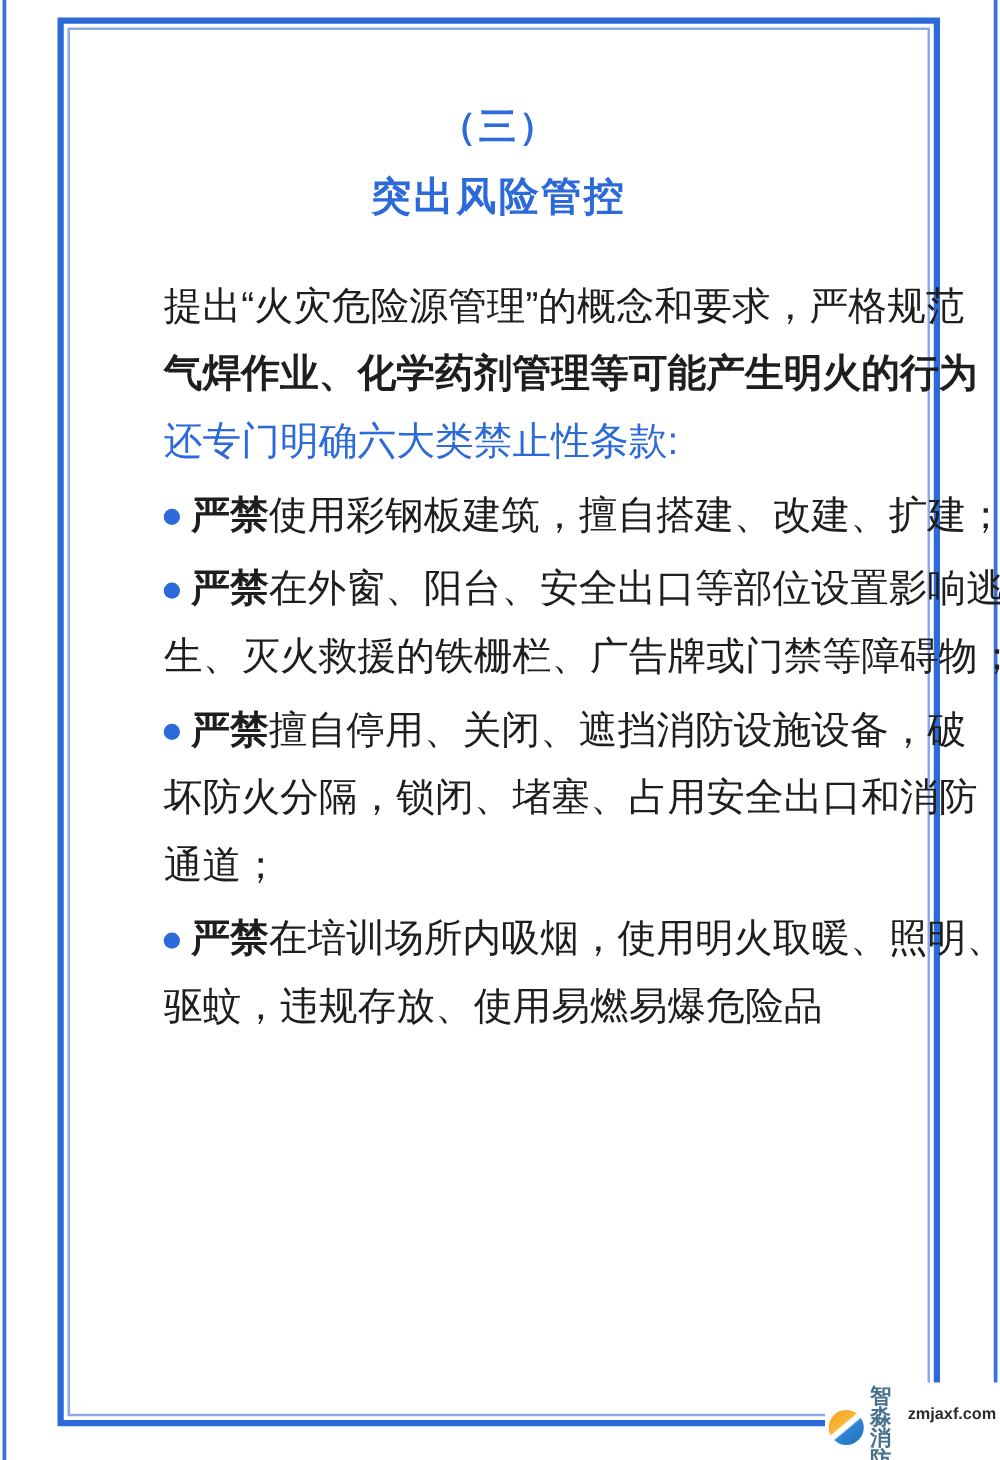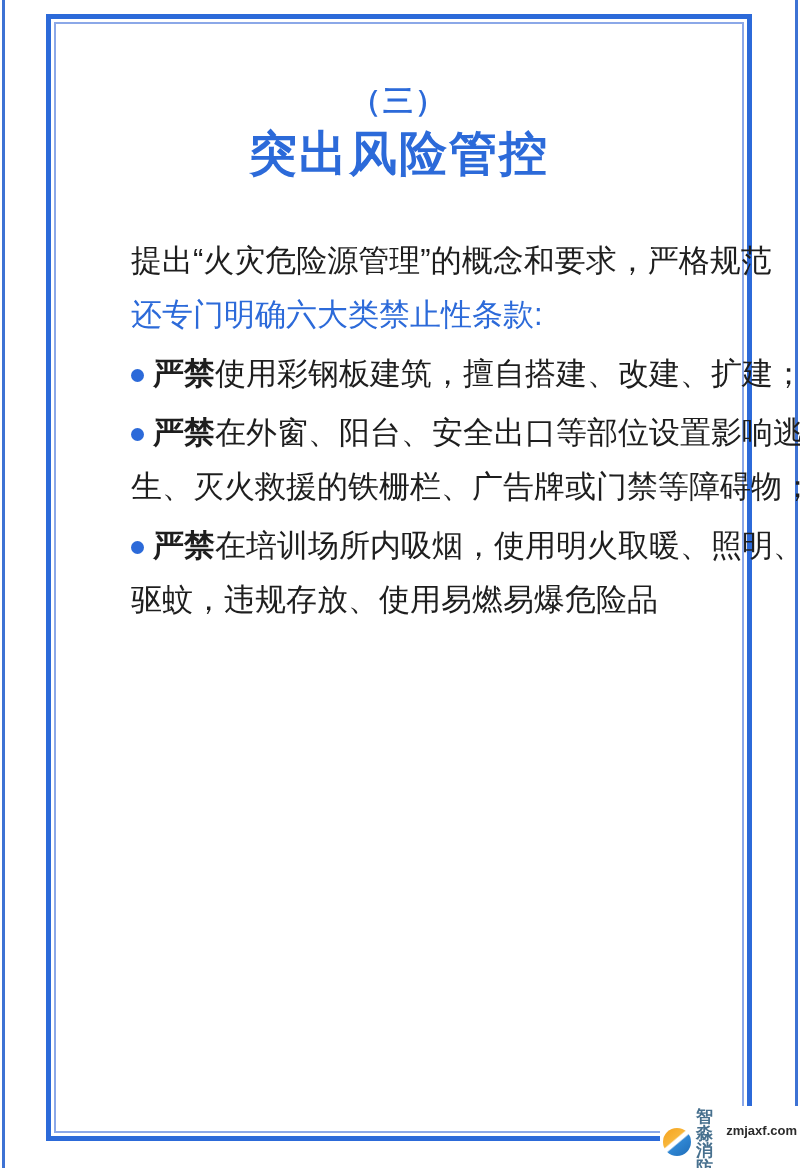--- a/index.html
+++ b/index.html
@@ -19,23 +19,23 @@
   .edge-right{right:2px;}
   .card{
     position:absolute;left:46px;top:14px;width:696px;height:1117px;
     border:5px solid var(--accent);background:#ffffff;
   }
   .card-inner{
     position:absolute;inset:3px;border:2px solid var(--inner-border);
   }
   .header{position:absolute;top:62px;left:0;right:0;text-align:center;color:var(--accent);}
   .part-label{font-size:30px;font-weight:700;letter-spacing:2px;}
-  .page-title{font-size:48px;font-weight:700;letter-spacing:2px;}
+  .page-title{font-size:32px;font-weight:700;letter-spacing:2px;margin-top:14px;}
   .content{
-    position:absolute;left:80px;top:215px;width:668px;
+    position:absolute;left:80px;top:199px;width:668px;
     font-size:31px;line-height:54px;
   }
   .content .line{white-space:nowrap;height:54px;}
   .b{font-weight:700;}
   .normal{font-weight:400;color:var(--text);}
   .bold{font-weight:700;color:var(--text);}
   .highlight{font-weight:400;color:var(--accent);}
   .bullet{margin-top:5px;}
   .dot{
     display:inline-block;width:13px;height:13px;border-radius:50%;
@@ -63,29 +63,35 @@
   <div class="card-inner"></div>
 
   <div class="header">
     <div class="part-label">（三）</div>
     <div class="page-title">突出风险管控</div>
   </div>
 
   <div class="content">
     <div>
         <div class="line normal">提出“火灾危险源管理”的概念和要求，严格规范</div>
+        <div class="line bold">气焊作业、化学药剂管理等可能产生明火的行为</div>
         <div class="line highlight">还专门明确六大类禁止性条款:</div>
       </div>
     <div>
         <div class="bullet">
           <div class="line"><span class="dot"></span><span class="b">严禁</span><span>使用彩钢板建筑，擅自搭建、改建、扩建；</span></div>
         </div>
         <div class="bullet">
           <div class="line"><span class="dot"></span><span class="b">严禁</span><span>在外窗、阳台、安全出口等部位设置影响逃</span></div>
           <div class="line"><span>生、灭火救援的铁栅栏、广告牌或门禁等障碍物；</span></div>
+        </div>
+        <div class="bullet">
+          <div class="line"><span class="dot"></span><span class="b">严禁</span><span>擅自停用、关闭、遮挡消防设施设备，破</span></div>
+          <div class="line"><span>坏防火分隔，锁闭、堵塞、占用安全出口和消防</span></div>
+          <div class="line"><span>通道；</span></div>
         </div>
         <div class="bullet">
           <div class="line"><span class="dot"></span><span class="b">严禁</span><span>在培训场所内吸烟，使用明火取暖、照明、</span></div>
           <div class="line"><span>驱蚊，违规存放、使用易燃易爆危险品</span></div>
         </div>
       </div>
   </div>
 </div>
 
 <div class="watermark">

